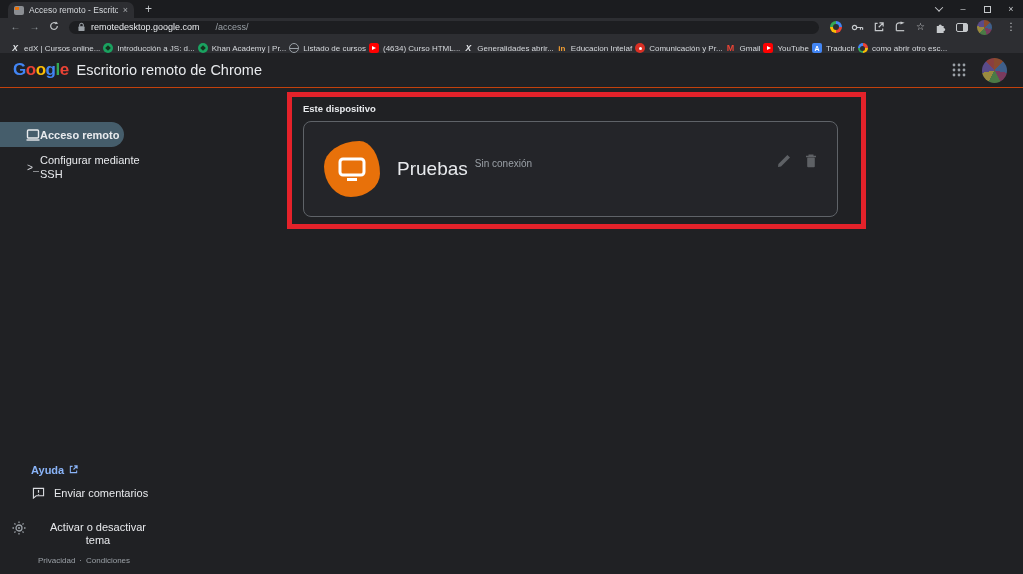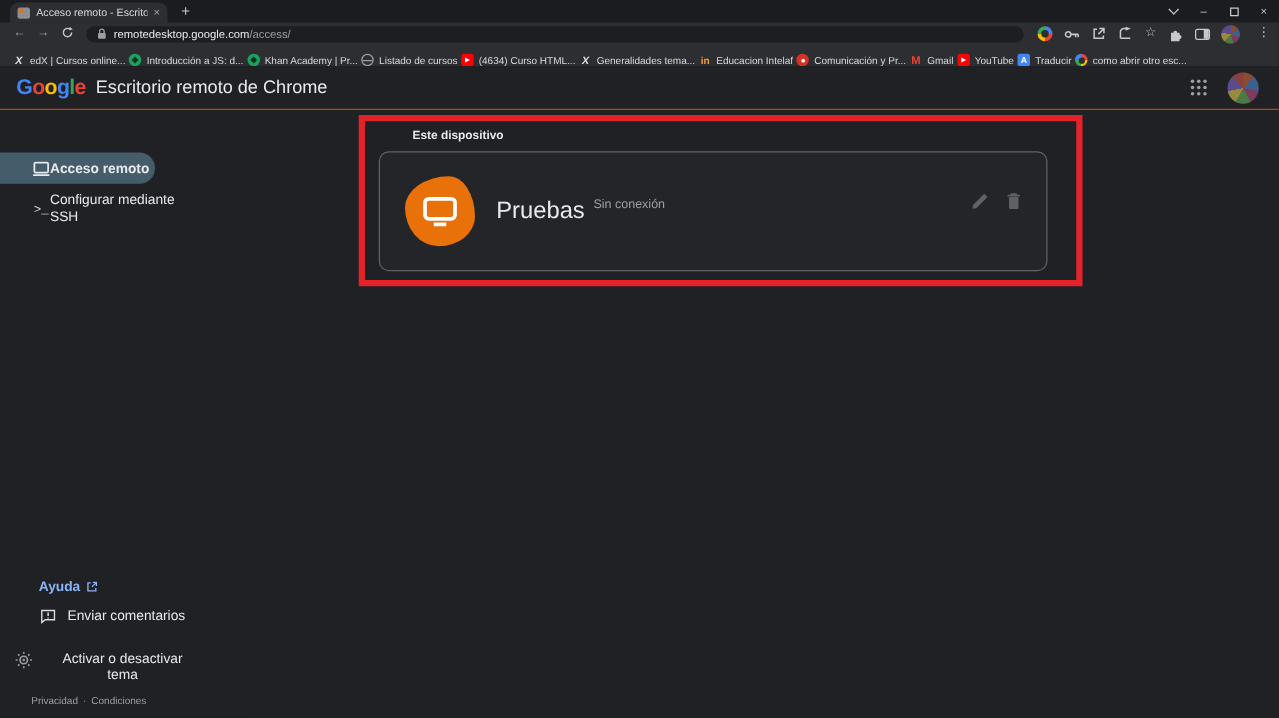--- a/index.html
+++ b/index.html
@@ -18,21 +18,21 @@
   .wc { margin-left:auto; display:flex; align-items:center; height:18px; }
   .wc > span { width:24px; display:flex; align-items:center; justify-content:center; color:#c6c9cc; font-size:9px; height:18px; }
   .chev { width:6px; height:6px; border-right:1.2px solid #c6c9cc; border-bottom:1.2px solid #c6c9cc; transform:rotate(45deg) translate(-1px,-1px); }
   .restore-box { width:7px; height:7px; border:1px solid #c6c9cc; }
 
   .toolbar { height:18px; background:#2d2e32; display:flex; align-items:center; padding:0 7px; gap:2px; }
   .navbtn { width:17px; text-align:center; font-size:10px; color:#9aa0a6; line-height:1; }
   .omnibox { flex:1; max-width:788px; height:13px; background:#1d1e21; border-radius:7px;
              display:flex; align-items:center; padding:0 8px; gap:5px; margin:0 5px; }
   .url { font-size:9px; color:#e8eaed; white-space:nowrap; }
-  .url .path { color:#9aa0a6; }
+  .url .path { color:#9aa0a6;margin-left:16px; }
   .tbicons { display:flex; align-items:center; gap:9px; margin-left:4px; }
   .gcircle { width:12px; height:12px; border-radius:50%;
              background:conic-gradient(#4285f4 0 25%,#ea4335 25% 50%,#fbbc05 50% 75%,#34a853 75% 100%);
              position:relative; }
   .gcircle::after { content:""; position:absolute; inset:3px; border-radius:50%; background:#2d2e32; }
   .sidepanel { width:12px; height:9px; border:1.2px solid #c6c9cc; border-radius:2px; position:relative; }
   .sidepanel::after { content:""; position:absolute; right:0; top:0; bottom:0; width:4px; background:#c6c9cc; }
   .star { font-size:10px; color:#c6c9cc; line-height:1; }
   .avatar-sm { width:15px; height:15px; border-radius:50%;
       background:conic-gradient(#8a4b2f 0 14%,#3f5f8a 14% 30%,#7a3b5e 30% 45%,#4b7a46 45% 62%,#9a8a3f 62% 78%,#5a4b8a 78% 100%); }
@@ -81,25 +81,25 @@
   .nav-3 { margin-top:5px; min-height:32px; }
   .nav-3 .nlabel { width:108px; line-height:1.25; }
   .ssh-glyph { font-family:"Liberation Mono", monospace; font-size:10px; color:#dadce0; }
 
   .side-footer { position:absolute; left:0; right:0; bottom:9px; }
   .help-row { padding-left:31px; display:flex; align-items:center; gap:5px; height:14px;margin-top:19px; }
   .help-link { color:#8ab4f8; font-size:11px; font-weight:bold; }
   .fb-row { margin-top:9px; padding-left:32px; display:flex; align-items:center; gap:9px; height:15px; color:#e8eaed; font-size:11px; }
   .theme-row { margin-top:20px; padding-left:12px; display:flex; align-items:flex-start; gap:12px; color:#e8eaed; font-size:11px; }
   .theme-label { width:120px; text-align:center; line-height:1.2; }
-  .legal { margin-top:9px; padding-left:23px; font-size:8px; color:#9aa0a6; }
+  .legal { margin-top:9px; padding-left:36px; font-size:8px; color:#9aa0a6; }
   .legal span { margin:0 2px; }
 
   .content { flex:1; position:relative; }
-  .annotation { position:absolute; left:57px; top:3px; width:579px; height:137px; border:5px solid #e4222a;padding-left:27px; }
+  .annotation { position:absolute; left:57px; top:3px; width:579px; height:137px; border:5px solid #e4222a; }
   .section-label { margin:6px 0 0 11px; font-size:9.5px; font-weight:bold; color:#e8eaed; }
   .device-card { position:absolute; left:11px; top:24px; width:535px; height:96px; background:#242529;
                  border:1px solid #5f6368; border-radius:8px; display:flex; align-items:center; padding:0 20px; }
   .blob { width:56px; height:56px; background:#e8710a; flex:none;
           border-radius:63% 37% 52% 48% / 45% 58% 42% 55%;
           display:flex; align-items:center; justify-content:center; }
   .dev-text { margin-left:17px; display:flex; flex-direction:row; gap:7px; }
   .dev-name { font-size:19px; color:#e8eaed; }
   .dev-status { font-size:10px; font-weight:normal; color:#9aa0a6; }
   .card-actions { margin-left:auto; align-self:flex-start; margin-top:32px; display:flex; gap:14px; }
@@ -184,21 +184,21 @@
   <div class="bm">
       <span class="bi bi-globe"></span>
       <span class="bm-label">Listado de cursos</span>
     </div>
   <div class="bm">
       <span class="bi bi-youtube"></span>
       <span class="bm-label">(4634) Curso HTML...</span>
     </div>
   <div class="bm">
       <span class="bi bi-edx"></span>
-      <span class="bm-label">Generalidades tema...</span>
+      <span class="bm-label">Generalidades abrir...</span>
     </div>
   <div class="bm">
       <span class="bi bi-linkedin"></span>
       <span class="bm-label">Educacion Intelaf</span>
     </div>
   <div class="bm">
       <span class="bi bi-comm"></span>
       <span class="bm-label">Comunicación y Pr...</span>
     </div>
   <div class="bm">

